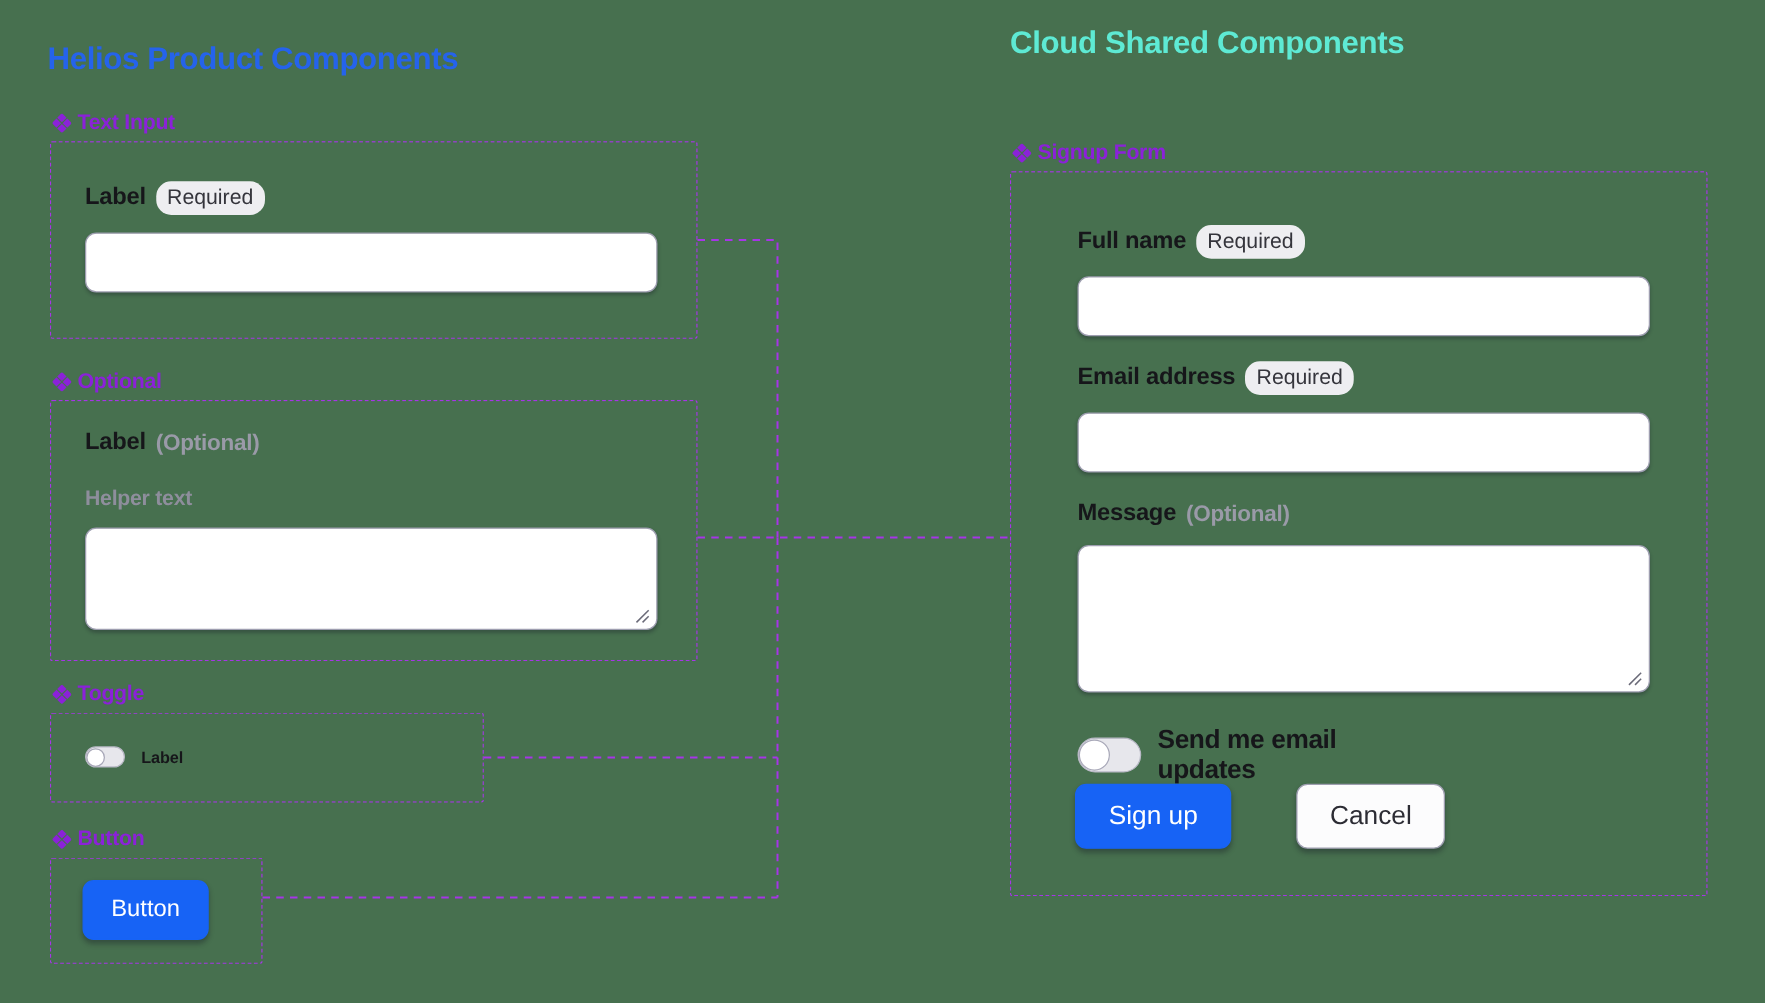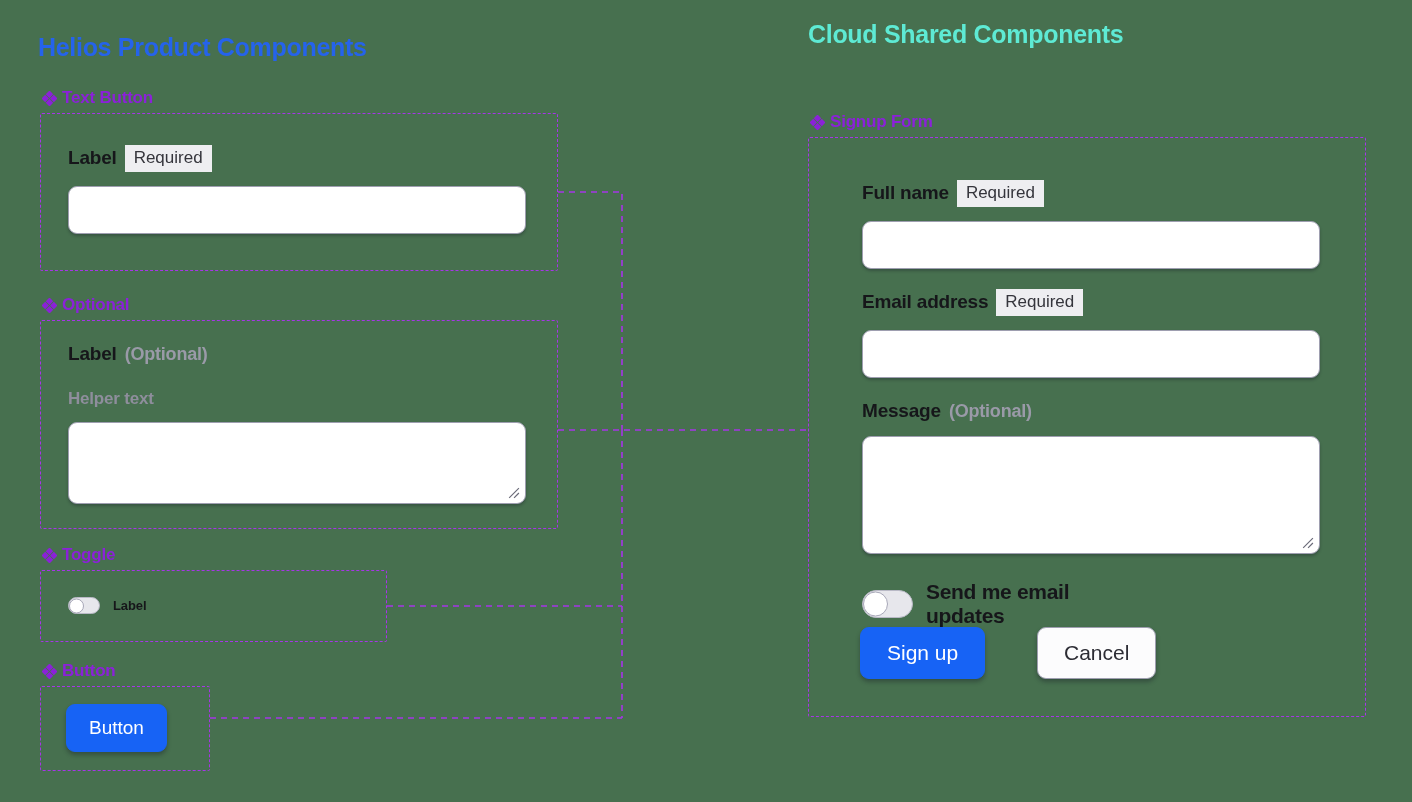--- a/index.html
+++ b/index.html
@@ -84,21 +84,21 @@
     font-size: 19px;
     font-weight: 700;
     color: #16161A;
     letter-spacing: -0.2px;
   }
   .badge-required {
     font-size: 17px;
     font-weight: 400;
     color: #35353C;
     background: #EEEEF1;
-    border-radius: 0;
+    border-radius: 12px;
     padding: 3px 9px 4px;
     line-height: 1.15;
   }
   .optional-note {
     font-size: 18px;
     font-weight: 700;
     color: #9A9AA8;
     letter-spacing: -0.2px;
   }
   .helper-text {
@@ -223,21 +223,21 @@
 
   <div class="section-head" style="left:42px; top:88px;">
     <svg class="comp-icon" viewBox="0 0 16 16">
       <g fill="#8B21D9">
         <rect x="5.2" y="0.6" width="5.6" height="5.6" transform="rotate(45 8 3.4)"></rect>
         <rect x="0.6" y="5.2" width="5.6" height="5.6" transform="rotate(45 3.4 8)"></rect>
         <rect x="9.8" y="5.2" width="5.6" height="5.6" transform="rotate(45 12.6 8)"></rect>
         <rect x="5.2" y="9.8" width="5.6" height="5.6" transform="rotate(45 8 12.6)"></rect>
       </g>
     </svg>
-    <span>Text Button</span>
+    <span>Text Input</span>
   </div>
 
   <div class="group-box" style="left:40px; top:113px; width:518px; height:158px;"></div>
 
   <div class="abs" style="left:68px; top:145px; width:458px;">
     <div class="field-label-row">
       <span class="field-label">Label</span>
       <span class="badge-required">Required</span>
     </div>
     <input class="text-input" style="margin-top: 14px;" type="text" placeholder="">

